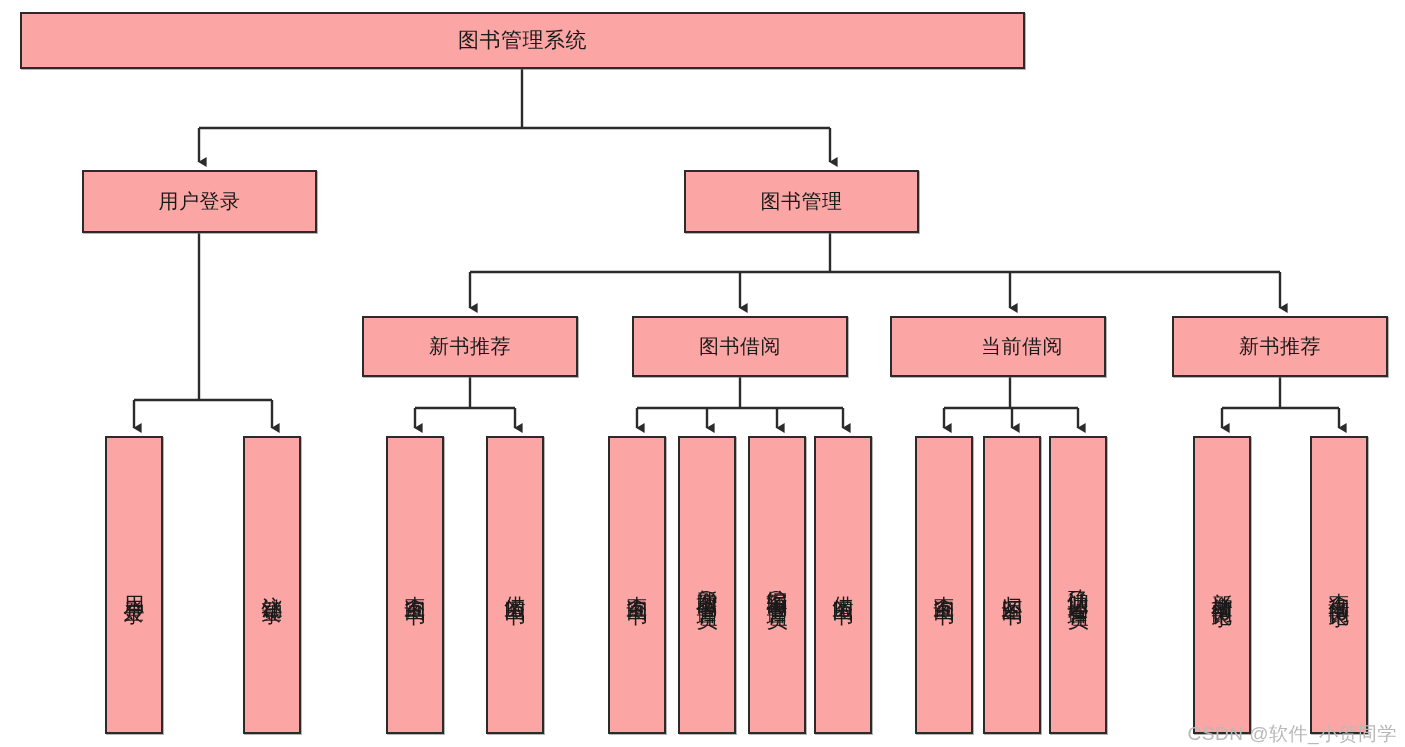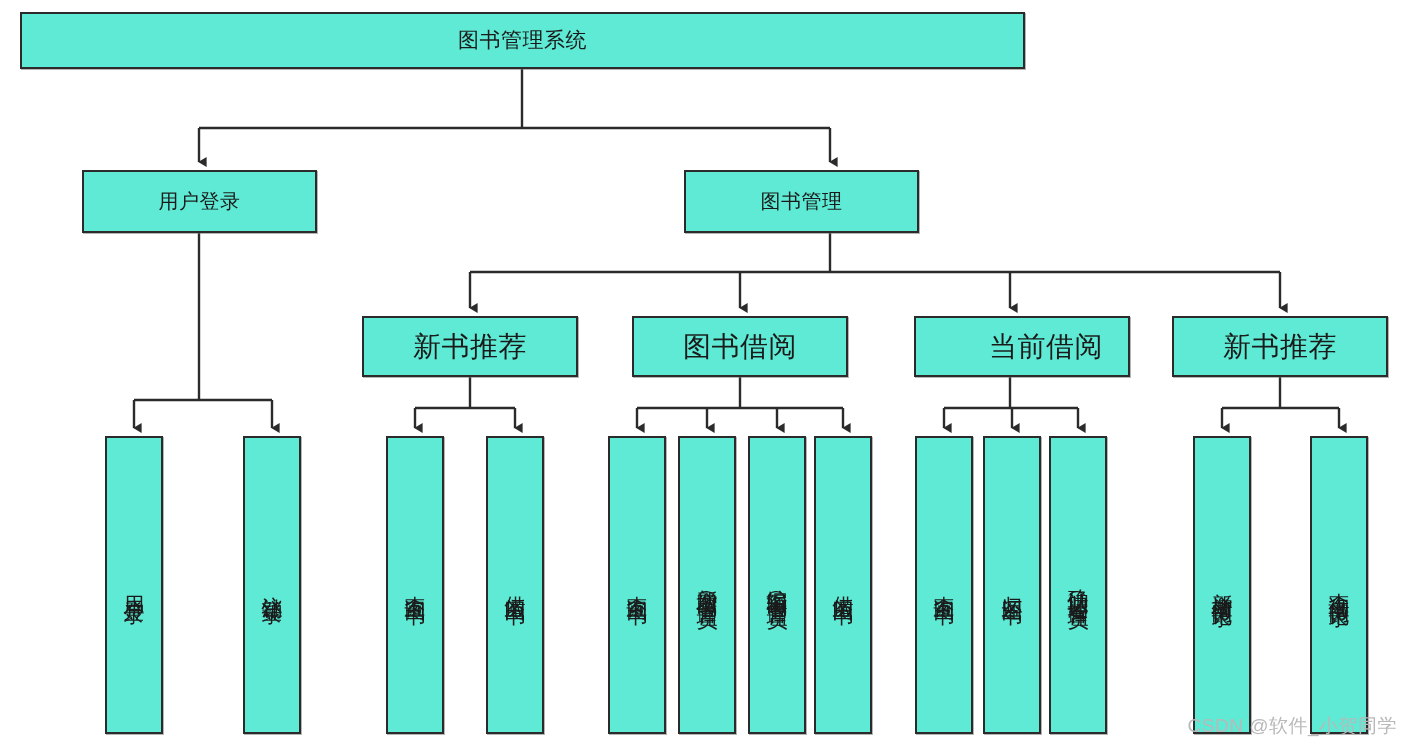--- a/index.html
+++ b/index.html
@@ -22,21 +22,21 @@
     position: absolute;
     left: 0;
     top: 0;
     width: 1405px;
     height: 747px;
     pointer-events: none;
   }
   .node {
     position: absolute;
     box-sizing: border-box;
-    background: #5eead4;
+    background: #fca5a5;
     border: 2px solid #2b2b2b;
     display: flex;
     align-items: center;
     justify-content: center;
     color: #1a1a1a;
     box-shadow: 1px 1px 0 rgba(120,120,120,0.55);
   }
   .node .label {
     display: block;
     text-align: center;
@@ -58,46 +58,46 @@
     top: 170px;
     font-size: 20px;
   }
   .node.lvl2.n-login   { left: 82px; }
   .node.lvl2.n-manage  { left: 684px; }
   
   .node.lvl3 {
     width: 216px;
     height: 61px;
     top: 316px;
-    font-size: 28px;
+    font-size: 20px;
   }
   .node.lvl3.c0 { left: 362px; }
   .node.lvl3.c1 { left: 632px; }
-  .node.lvl3.c2 { left: 914px; padding-left: 48px; }
+  .node.lvl3.c2 { left: 890px; padding-left: 48px; }
   .node.lvl3.c3 { left: 1172px; }
   
   .node.leaf {
     top: 436px;
     height: 298px;
     font-size: 21px;
     align-items: center;
     justify-content: center;
   }
   .node.leaf .label {
     writing-mode: vertical-rl;
     text-orientation: upright;
     line-height: 1.05;
     letter-spacing: 3px;
     white-space: nowrap;
   }
   .node.leaf.w-narrow { width: 58px; }
   .watermark {
     position: absolute;
     right: 8px;
-    bottom: 8px;
+    bottom: 0;
     font-size: 19px;
     color: #b9b9b9;
     letter-spacing: 0.5px;
     white-space: nowrap;
   }
 </style>
 </head>
 <body>
 
 <div id="canvas">

